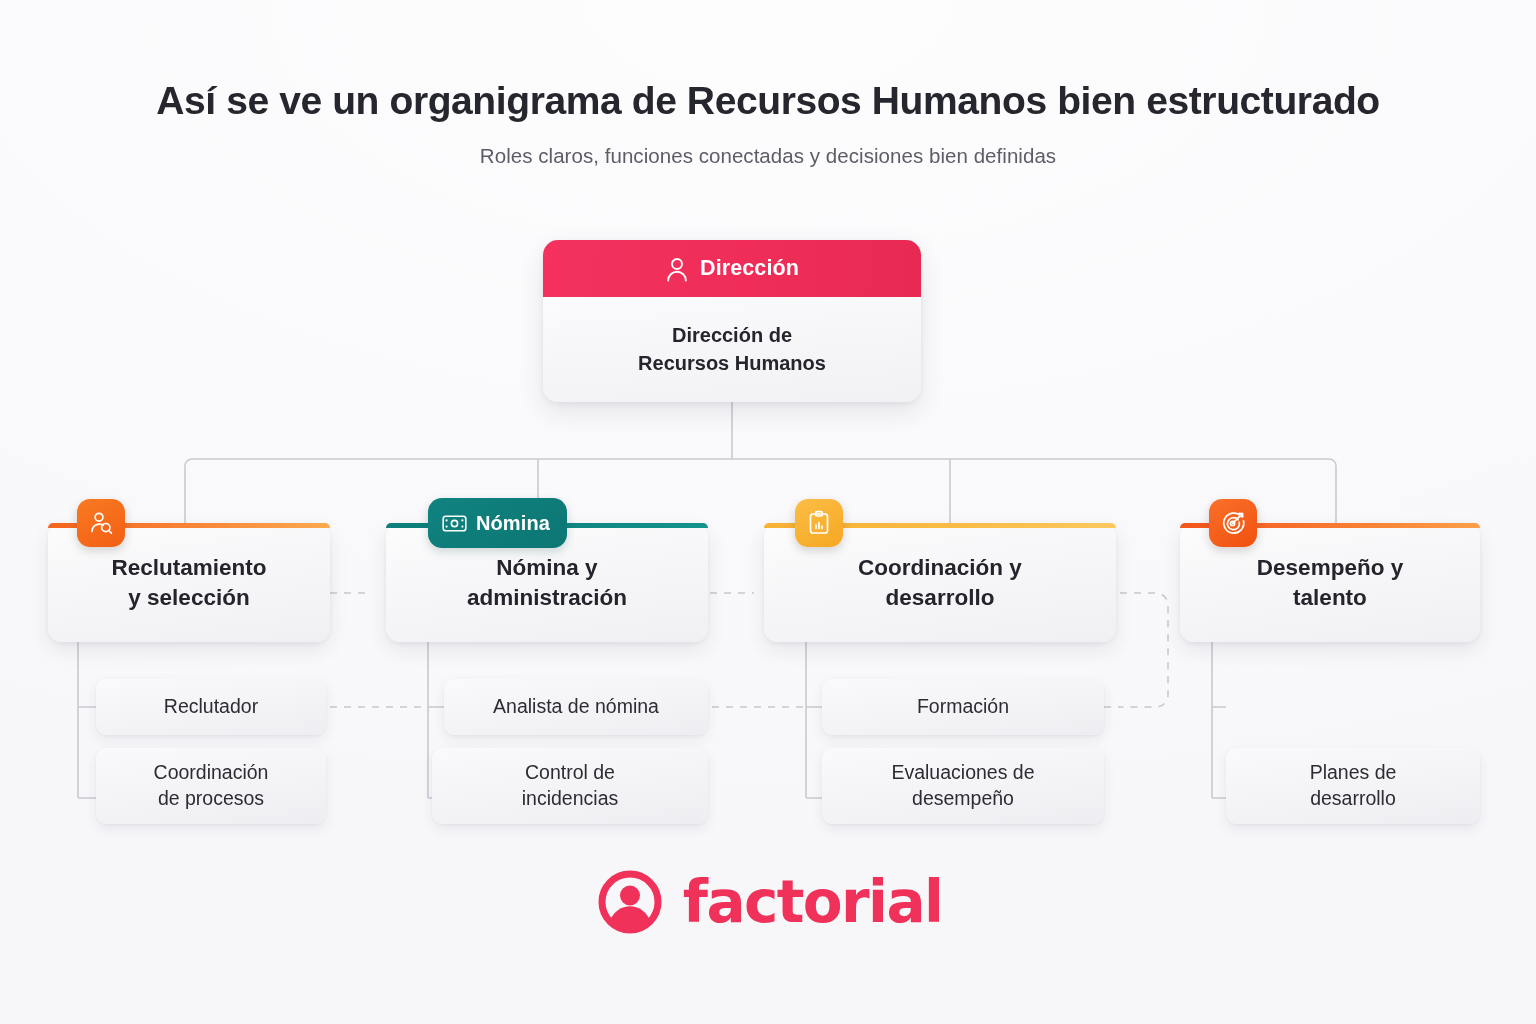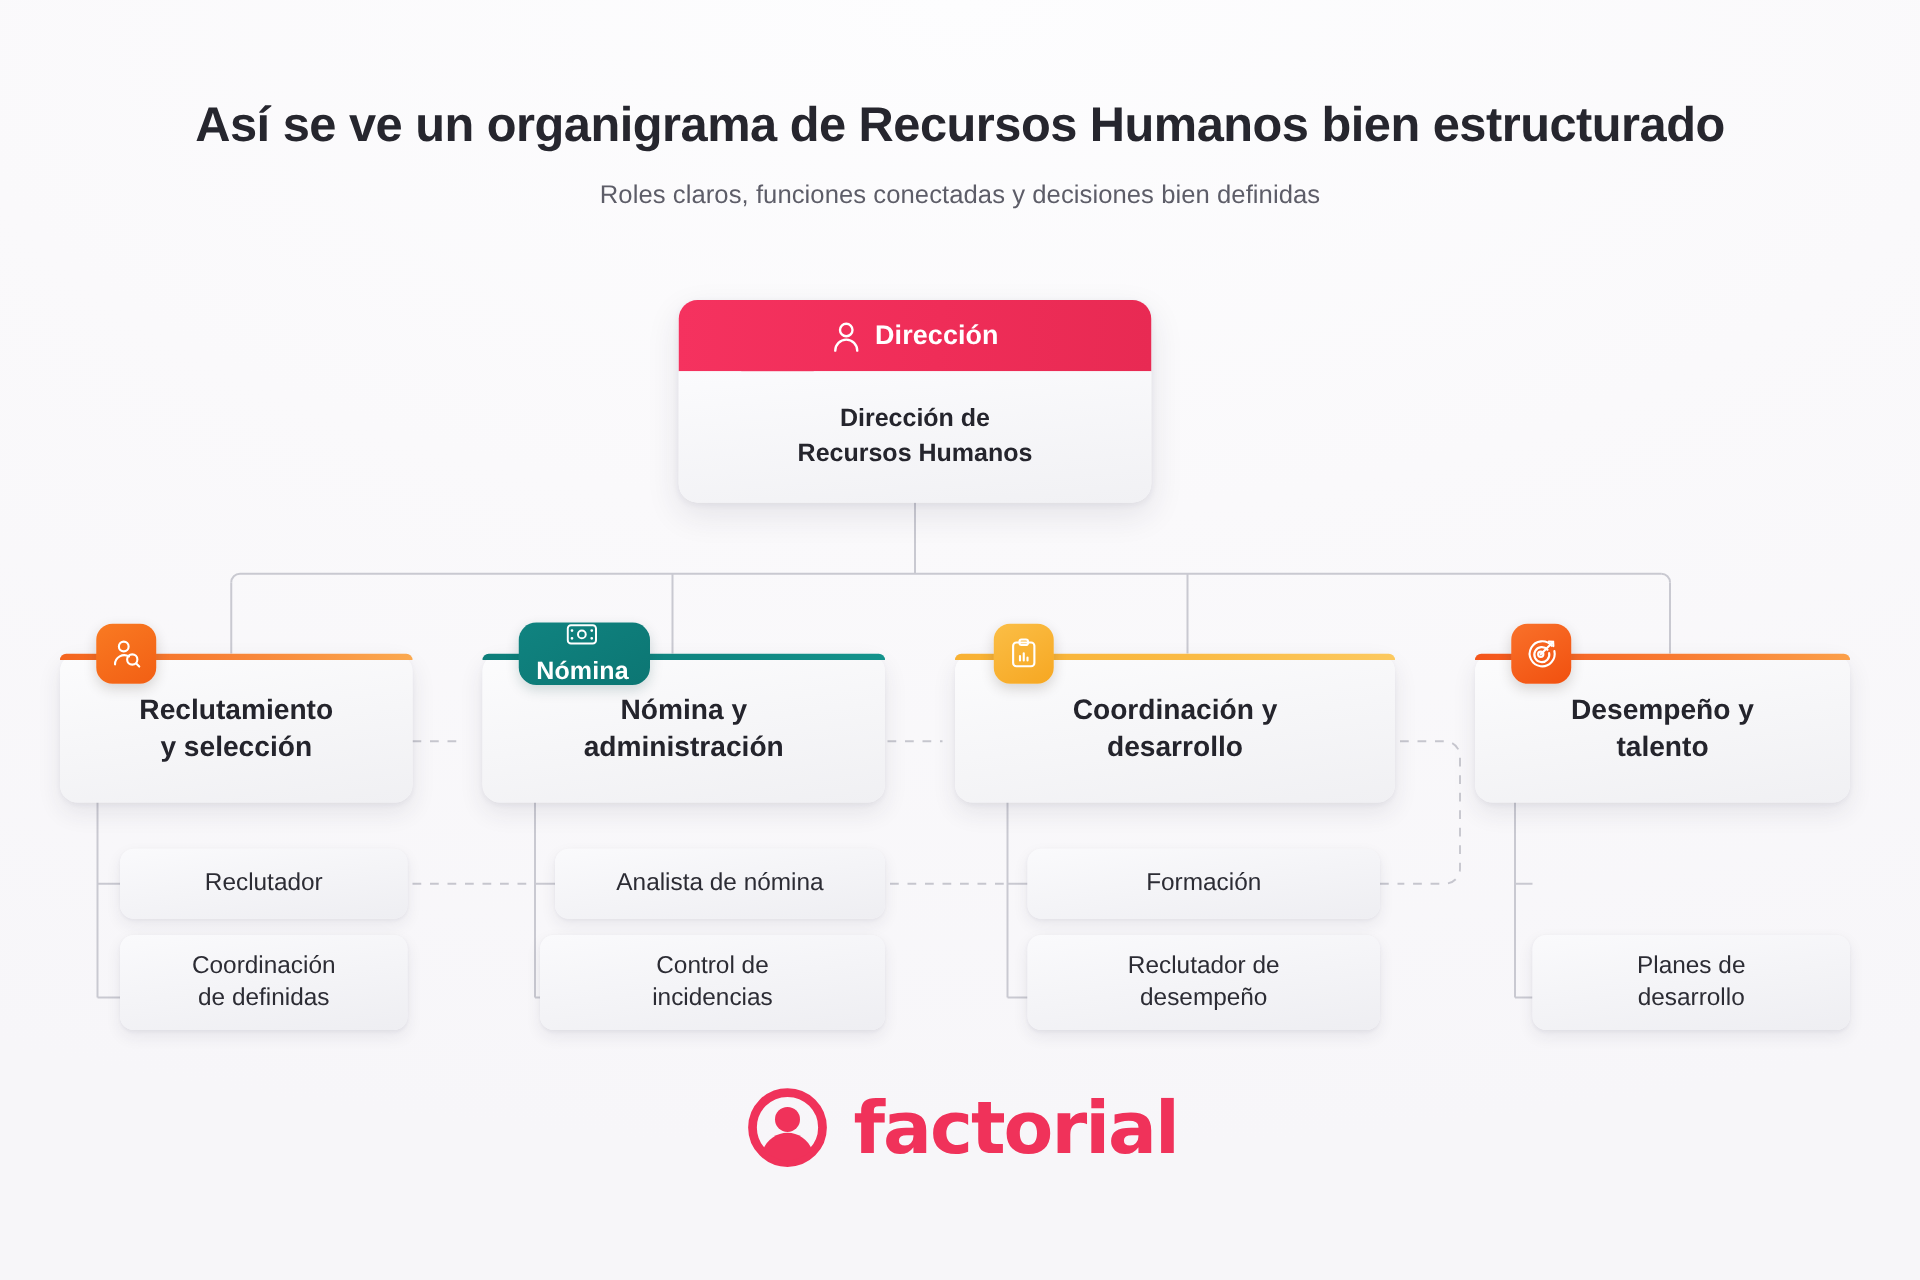--- a/index.html
+++ b/index.html
@@ -193,27 +193,27 @@
     </div>
   </div>
   <div class="leaf" style="left:96px;top:679px;width:230px;height:56px;">
     <div class="leaf-text">
       <div>Reclutador</div>
     </div>
   </div>
   <div class="leaf" style="left:96px;top:748px;width:230px;height:76px;">
     <div class="leaf-text">
       <div>Coordinación</div>
-      <div>de definidas</div>
+      <div>de procesos</div>
     </div>
   </div>
 
   <div class="branch" style="left:386px;width:322px;">
     <div class="cap" style="background:linear-gradient(90deg,#0d7e7a 0%,#0f8782 60%,#14938c 100%);"></div>
-    <div class="badge-pill" style="left:29px;background:linear-gradient(150deg,#108380 0%,#0c7673 100%);flex-direction:column;">
+    <div class="badge-pill" style="left:42px;background:linear-gradient(150deg,#108380 0%,#0c7673 100%);">
       <span style="display:flex;">
         <svg width="25" height="19" viewBox="0 0 25 19" fill="none" stroke="#ffffff" stroke-width="1.6" stroke-linecap="round">
           <rect x="1.2" y="2.2" width="22.6" height="14.6" rx="2.6"></rect>
           <circle cx="12.5" cy="9.5" r="3.1"></circle>
           <path d="M4.6 6.4 v0.01 M4.6 12.6 v0.01 M20.4 6.4 v0.01 M20.4 12.6 v0.01" stroke-width="2.2"></path>
         </svg>
       </span>
       <span class="badge-pill-label">Nómina</span>
     </div>
     <div class="branch-text">
@@ -247,21 +247,21 @@
       <div>desarrollo</div>
     </div>
   </div>
   <div class="leaf" style="left:822px;top:679px;width:282px;height:56px;">
     <div class="leaf-text">
       <div>Formación</div>
     </div>
   </div>
   <div class="leaf" style="left:822px;top:748px;width:282px;height:76px;">
     <div class="leaf-text">
-      <div>Reclutador de</div>
+      <div>Evaluaciones de</div>
       <div>desempeño</div>
     </div>
   </div>
 
   <div class="branch" style="left:1180px;width:300px;">
     <div class="cap" style="background:linear-gradient(90deg,#f4551b 0%,#f87c33 55%,#fb9f49 100%);"></div>
     <div class="badge" style="left:29px;background:linear-gradient(150deg,#f9712a 0%,#f1500f 100%);">
       <svg width="26" height="26" viewBox="0 0 26 26" fill="none" stroke="#ffffff" stroke-width="1.7" stroke-linecap="round">
         <path d="M21.4 6.6 a10 10 0 1 0 2.1 4.2"></path>
         <path d="M18 9.8 a6 6 0 1 0 1.3 2.6"></path>

